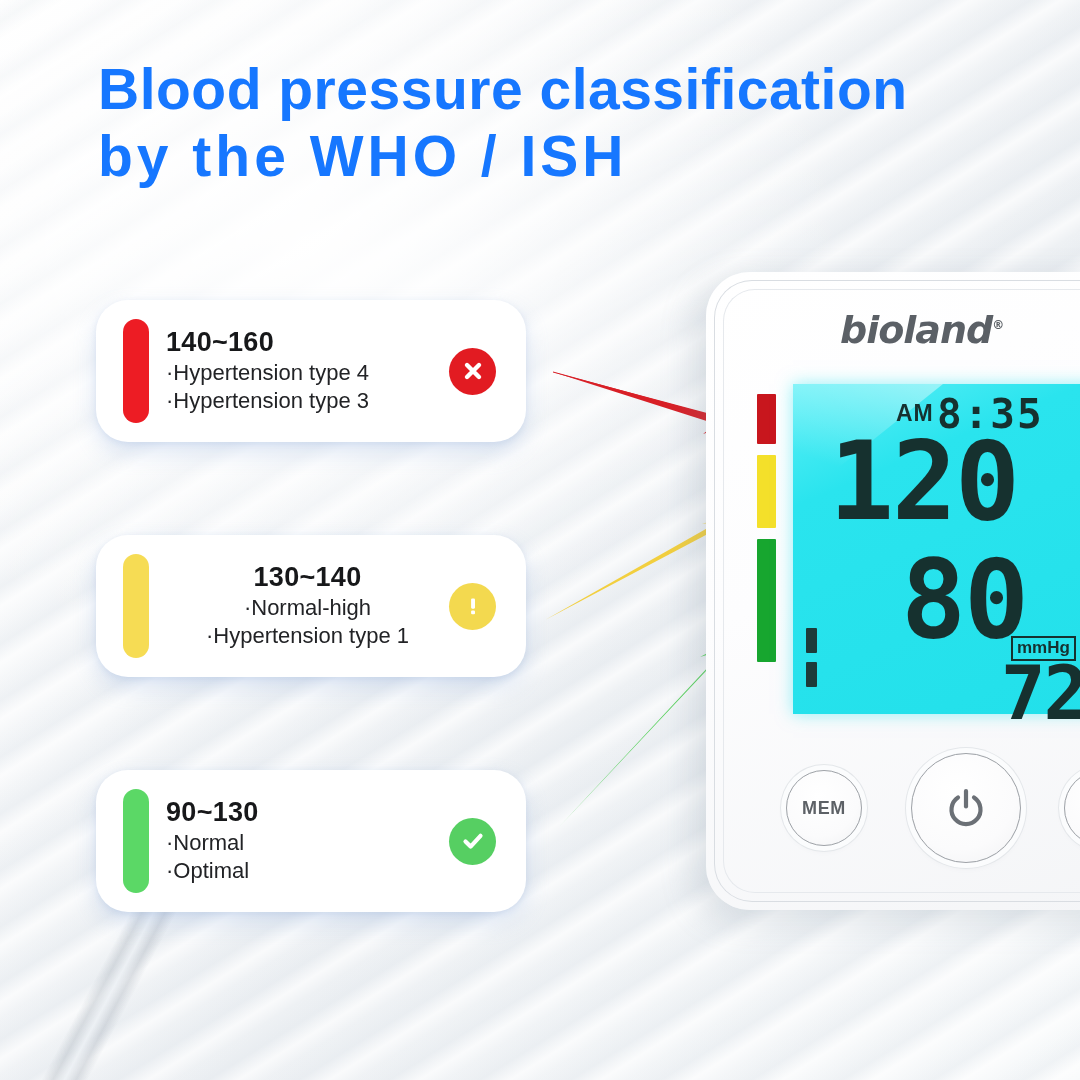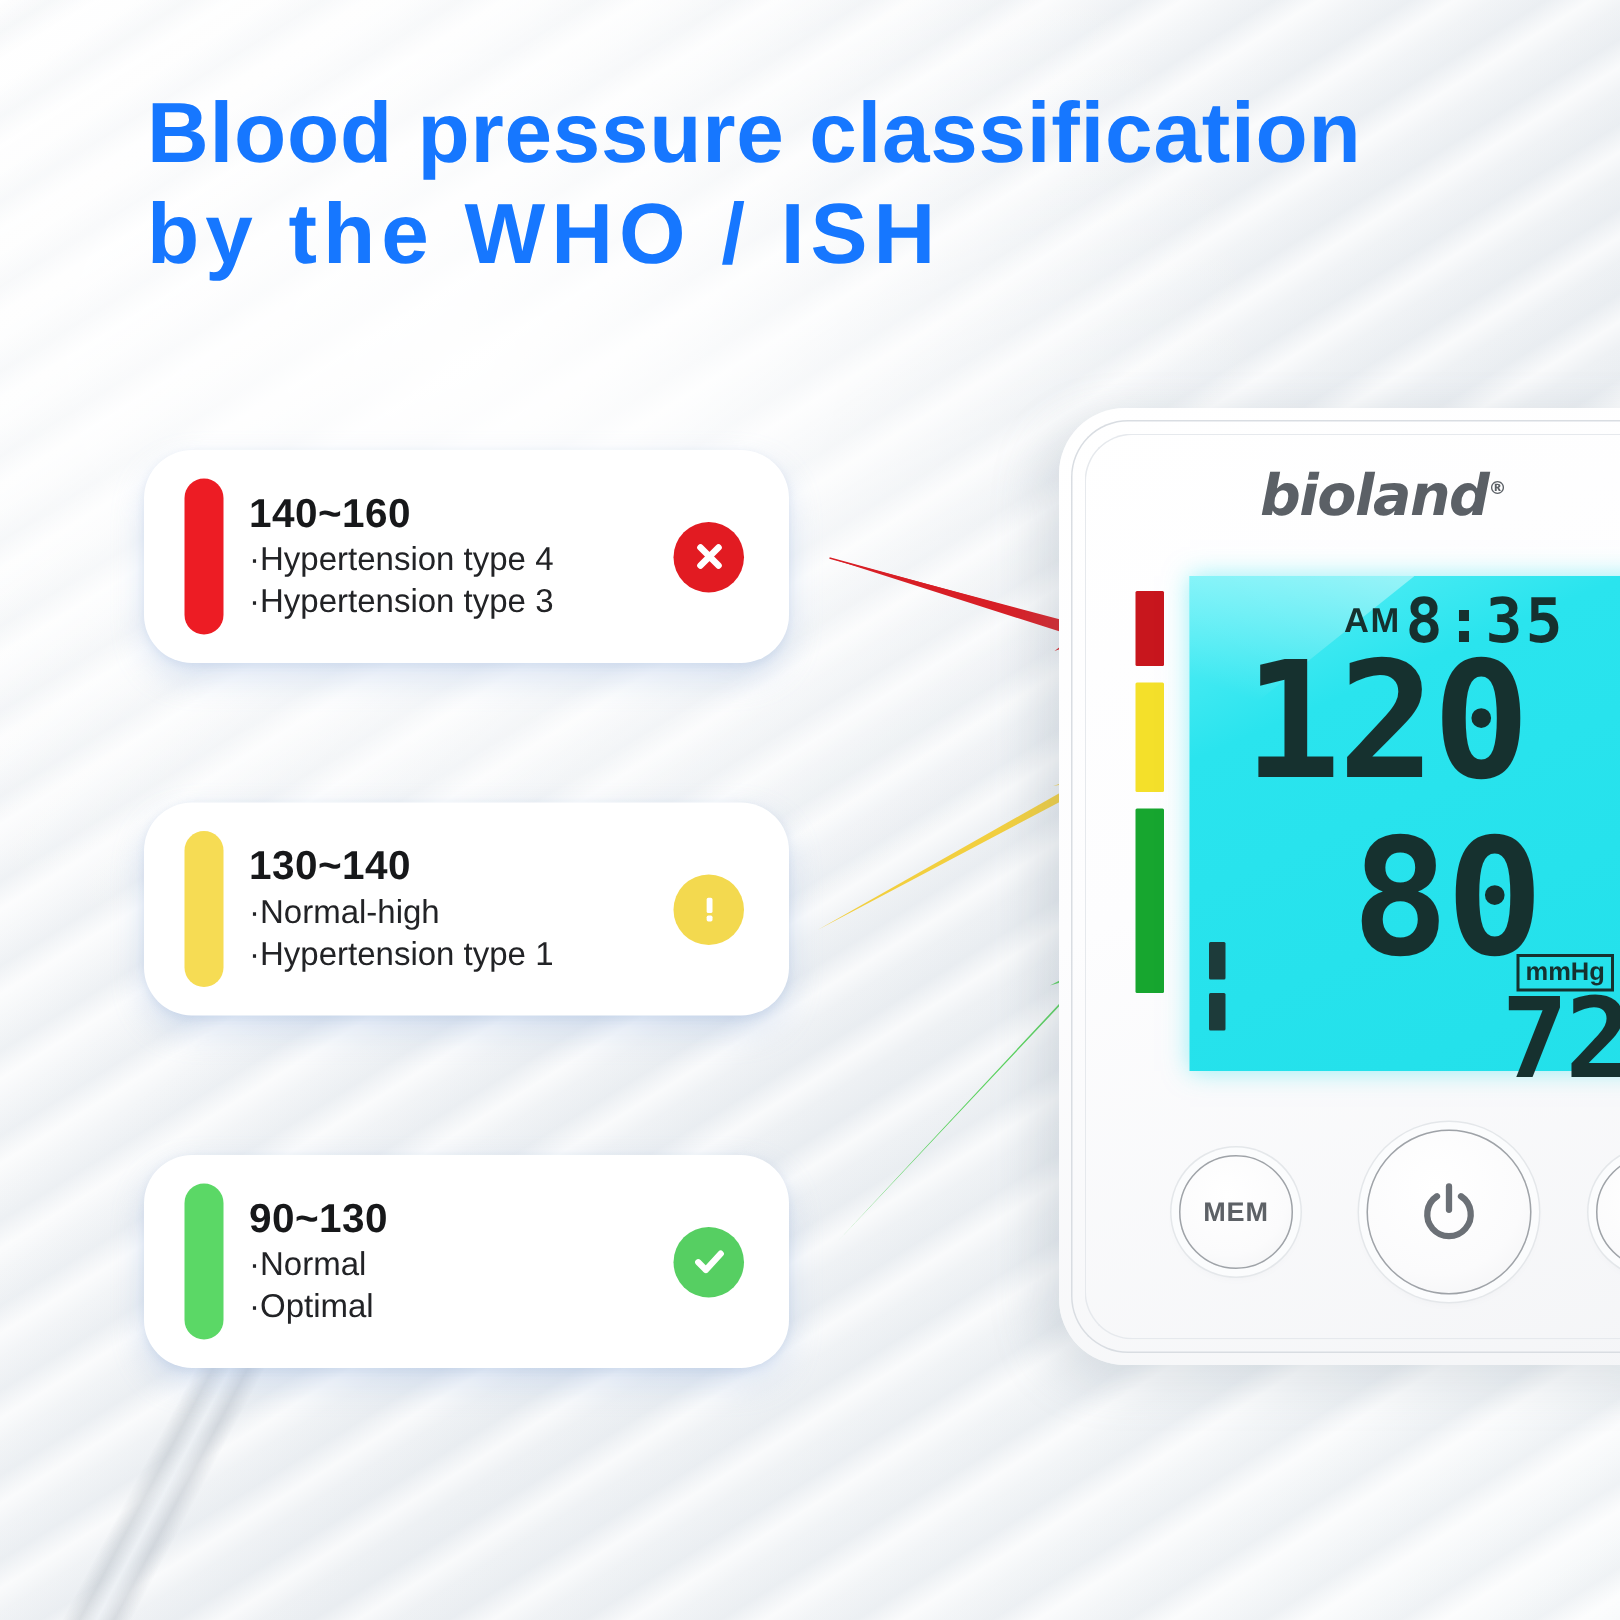--- a/index.html
+++ b/index.html
@@ -55,21 +55,21 @@
   .card {
     position:absolute;
     width:430px; height:142px;
     background:#ffffff;
     border-radius:32px;
     box-shadow:0 10px 22px rgba(150,180,225,.30), 0 2px 6px rgba(120,150,200,.16);
     display:flex; align-items:center;
     z-index:5;
   }
   #card-0 { left:96px; top:300px; }
-  #card-1 { left:96px; top:535px; }
+  #card-1 { left:96px; top:535px;text-align:center; }
   #card-2 { left:96px; top:770px; }
 
   .card-bar {
     width:26px; height:104px;
     border-radius:14px;
     margin-left:27px;
     flex:0 0 auto;
   }
   .card-text { margin-left:17px; flex:1 1 auto; }
   .card-range {

